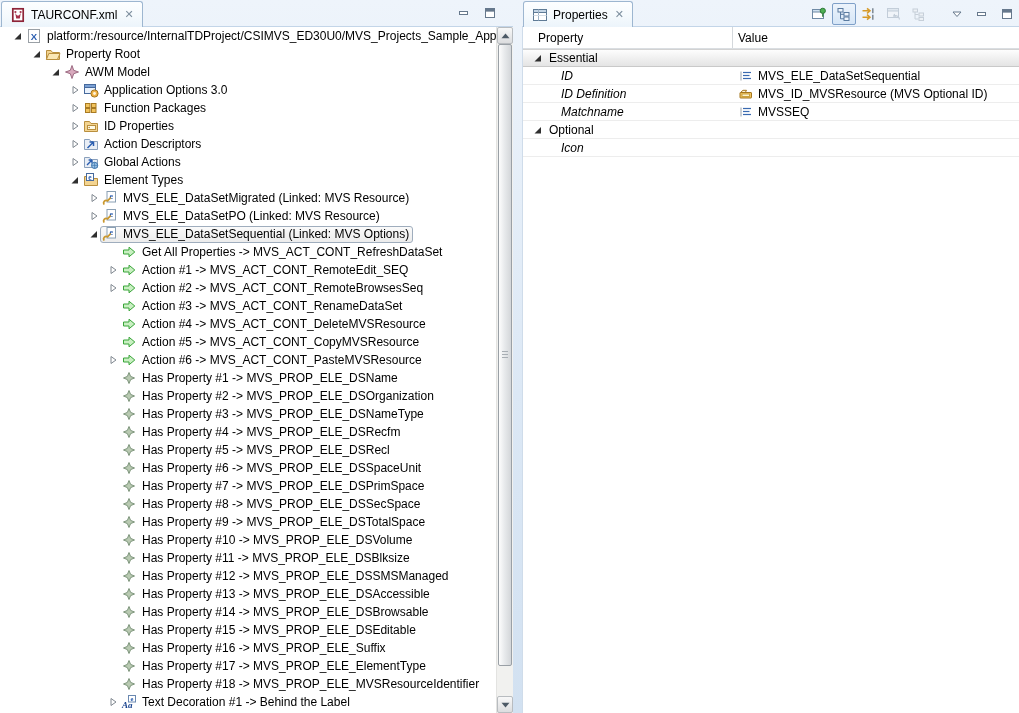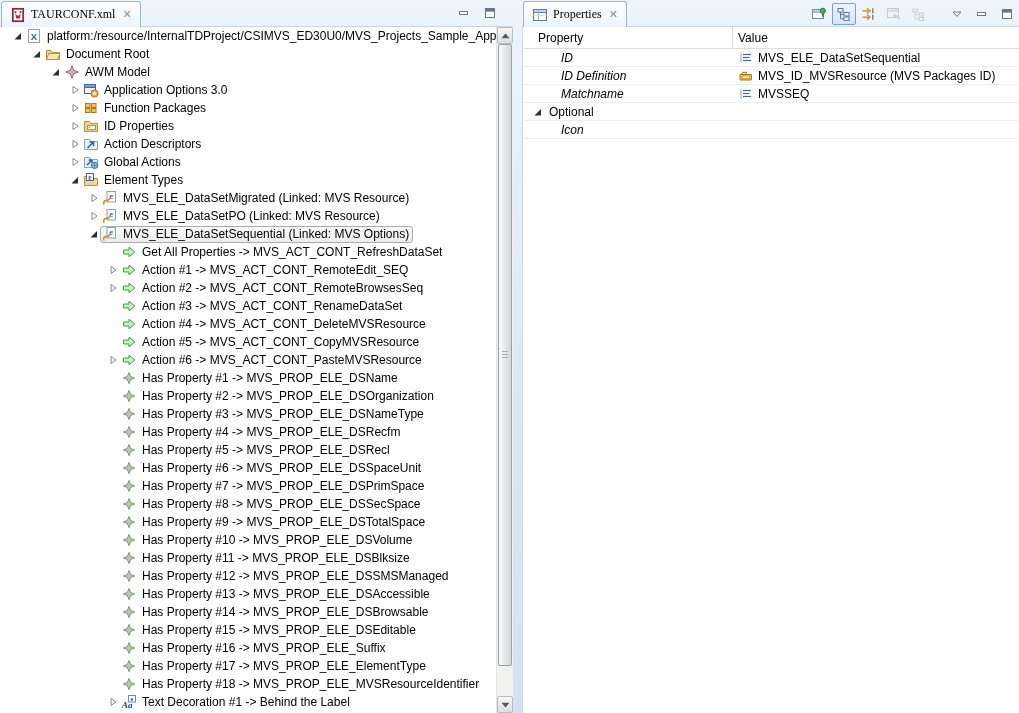--- a/index.html
+++ b/index.html
@@ -17,21 +17,21 @@
   #editor-panel { left:0; width:513px; }
   #props-panel  { left:522px; width:497px; }
 
   .tabbar { position:absolute; left:0; right:0; top:0; height:26px; }
   .tab {
     position:absolute; left:1px; top:1px; height:26px; z-index:2;
     display:flex; align-items:center; gap:5px; padding:0 8px;
     background:linear-gradient(180deg,#fdfeff 0%,#f5fafd 55%,#ecf4fb 100%);
     border:1px solid #9db6d0; border-bottom:none; border-radius:3px 3px 0 0;
   }
-  .tab-label { white-space:nowrap;font-family:Liberation Serif, serif; }
+  .tab-label { white-space:nowrap; }
   .tab-close { color:#7d8f9f; font-size:11px; padding-left:2px; cursor:default; }
 
   .content {
     position:absolute; top:26px; left:0; right:0; bottom:0;
     background:#fff; border-top:1px solid #c3d5e8;
   }
   #props-panel .content { border-left:1px solid #cfdcea; }
 
   .winbtns { position:absolute; top:6px; display:flex; gap:12px; align-items:center; z-index:3; }
   #editor-panel .winbtns { right:16px; }
@@ -143,21 +143,21 @@
               <svg width="14" height="14" viewBox="0 0 14 14">
                 <polygon points="10,4 10,10.5 3.5,10.5" fill="#2f2f2f"></polygon>
               </svg>
             </span>
             <span class="icon">
               <svg width="16" height="16" viewBox="0 0 16 16">
                 <path d="M1.5,4.5 h4.5 l1.5,2 h7 v7 h-13 z" fill="#f3d491" stroke="#b98f3e"></path>
                 <path d="M3.8,7.5 h11.2 l-2.6,6 h-11 z" fill="#fae7b4" stroke="#b98f3e"></path>
               </svg>
             </span>
-            <span class="tree-label">Document Root</span>
+            <span class="tree-label">Property Root</span>
           </div>
           <div class="tree-row">
             <span class="tind" style="width: 48px;"></span>
             <span class="tw">
               <svg width="14" height="14" viewBox="0 0 14 14">
                 <polygon points="10,4 10,10.5 3.5,10.5" fill="#2f2f2f"></polygon>
               </svg>
             </span>
             <span class="icon">
               <svg width="16" height="16" viewBox="0 0 16 16">
@@ -702,20 +702,31 @@
             </span>
           </span>
         </div>
     </div>
     <div class="content">
       <div class="phead">
         <div class="col1">Property</div>
         <div class="col2">Value</div>
       </div>
       <div id="props-rows">
+          <div class="prow cat highlight">
+            <div class="pname">
+              <span class="tw">
+                <svg width="14" height="14" viewBox="0 0 14 14">
+                  <polygon points="10,4 10,10.5 3.5,10.5" fill="#2f2f2f"></polygon>
+                </svg>
+              </span>
+              <span class="cat-label">Essential</span>
+            </div>
+            <div class="pval"></div>
+          </div>
           <div class="prow prop">
             <div class="pname">
               <span>ID</span>
             </div>
             <div class="pval">
               <span class="icon">
                 <svg width="16" height="16" viewBox="0 0 16 16">
                   <path d="M3,3.5 v9" stroke="#9aa4ae"></path>
                   <g stroke="#3a6ab0" stroke-width="1.2">
                     <line x1="5" y1="4.5" x2="13" y2="4.5"></line>
@@ -732,21 +743,21 @@
               <span>ID Definition</span>
             </div>
             <div class="pval">
               <span class="icon">
                 <svg width="16" height="16" viewBox="0 0 16 16">
                   <path d="M2.5,6.5 l2.5,-2.2 h3.5 l-1.2,2.2" fill="#fdf3cf" stroke="#a5761f"></path>
                   <rect x="2" y="6.5" width="11.5" height="5.5" rx="0.5" fill="#f0c45e" stroke="#a5761f"></rect>
                   <rect x="4" y="8" width="7.5" height="2.5" fill="#fdf3cf" stroke="#c9a23e"></rect>
                 </svg>
               </span>
-              <span>MVS_ID_MVSResource (MVS Packages ID)</span>
+              <span>MVS_ID_MVSResource (MVS Optional ID)</span>
             </div>
           </div>
           <div class="prow prop">
             <div class="pname">
               <span>Matchname</span>
             </div>
             <div class="pval">
               <span class="icon">
                 <svg width="16" height="16" viewBox="0 0 16 16">
                   <path d="M3,3.5 v9" stroke="#9aa4ae"></path>

